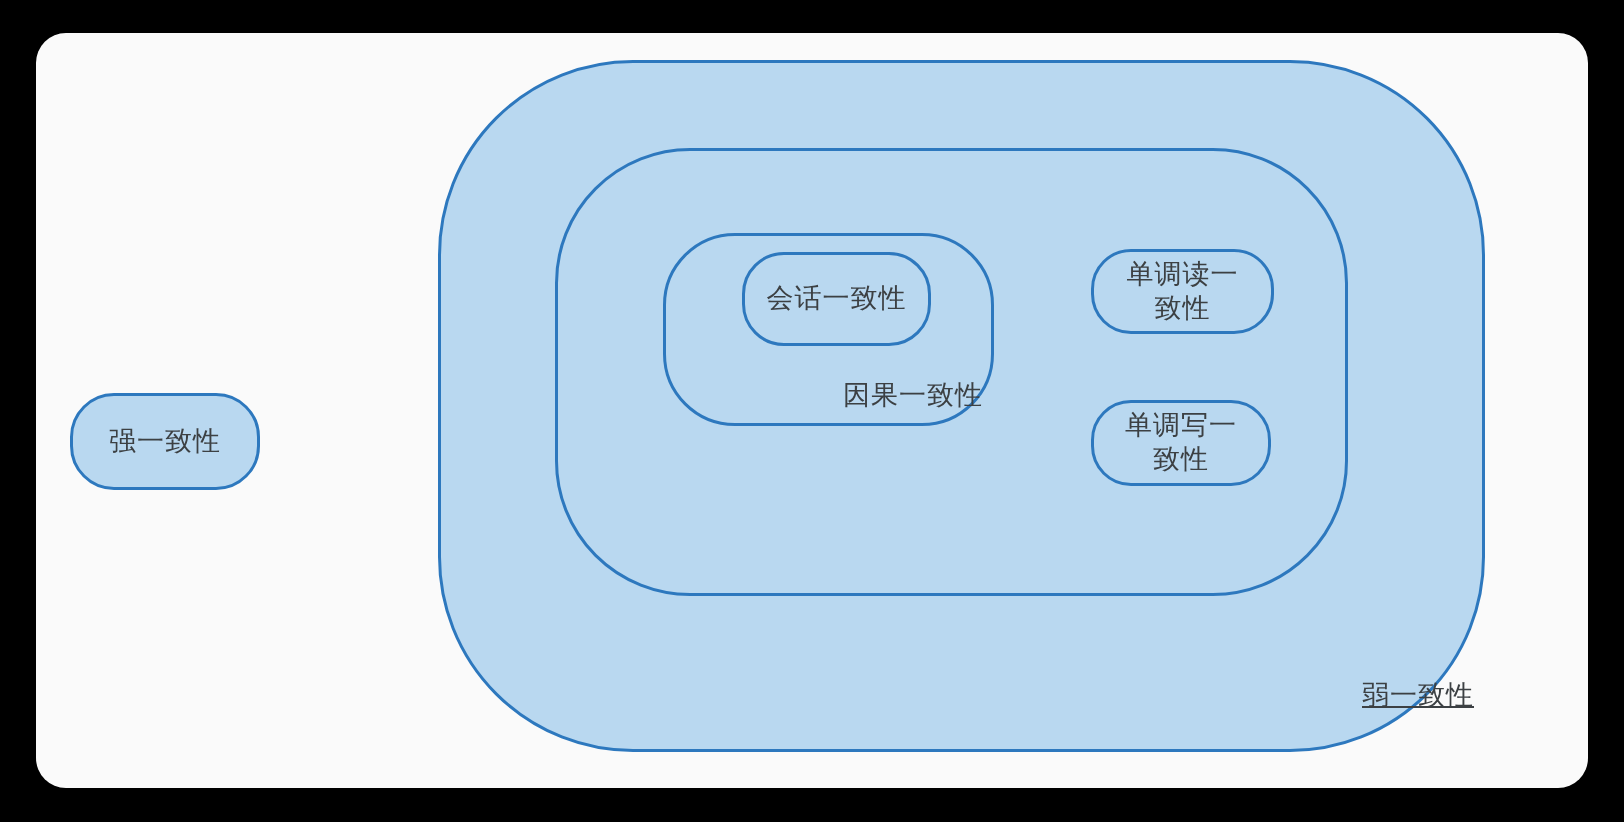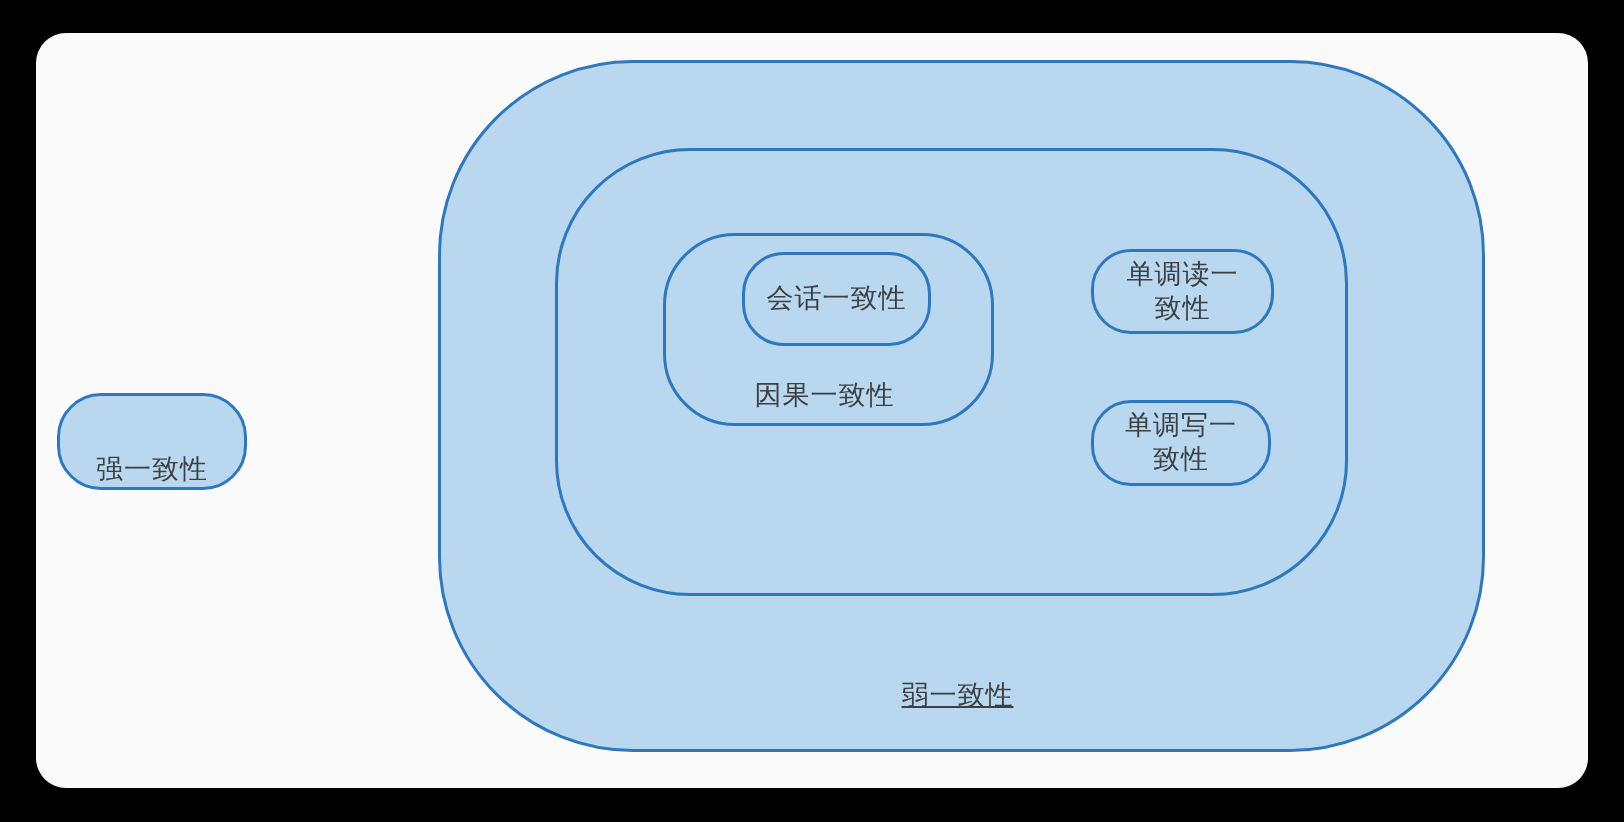--- a/index.html
+++ b/index.html
@@ -39,31 +39,30 @@
   .node-label {
     color: #3c4043;
     font-size: 27px;
     letter-spacing: 1px;
     line-height: 1.25;
   }
   .bottom-label {
     position: absolute;
     left: 0;
     right: 8px;
-    text-align: center;
+    text-align: right;
   }
 
   
   .strong {
-    left: 21px;
+    left: 34px;
     top: 360px;
     width: 190px;
     height: 97px;
     border-radius: 44px;
-    align-items: flex-end;
   }
 
   
   .weak {
     left: 402px;
     top: 27px;
     width: 1047px;
     height: 692px;
     border-radius: 195px;
   }

